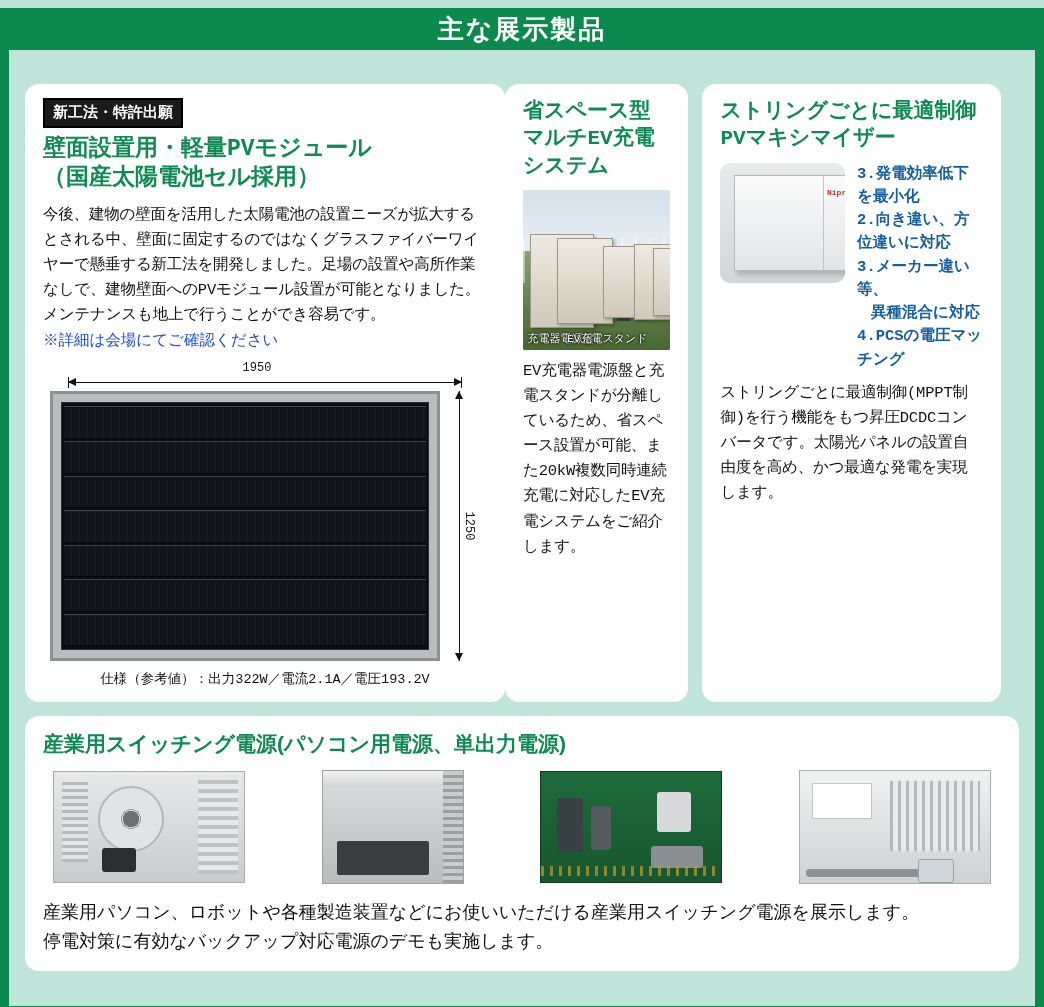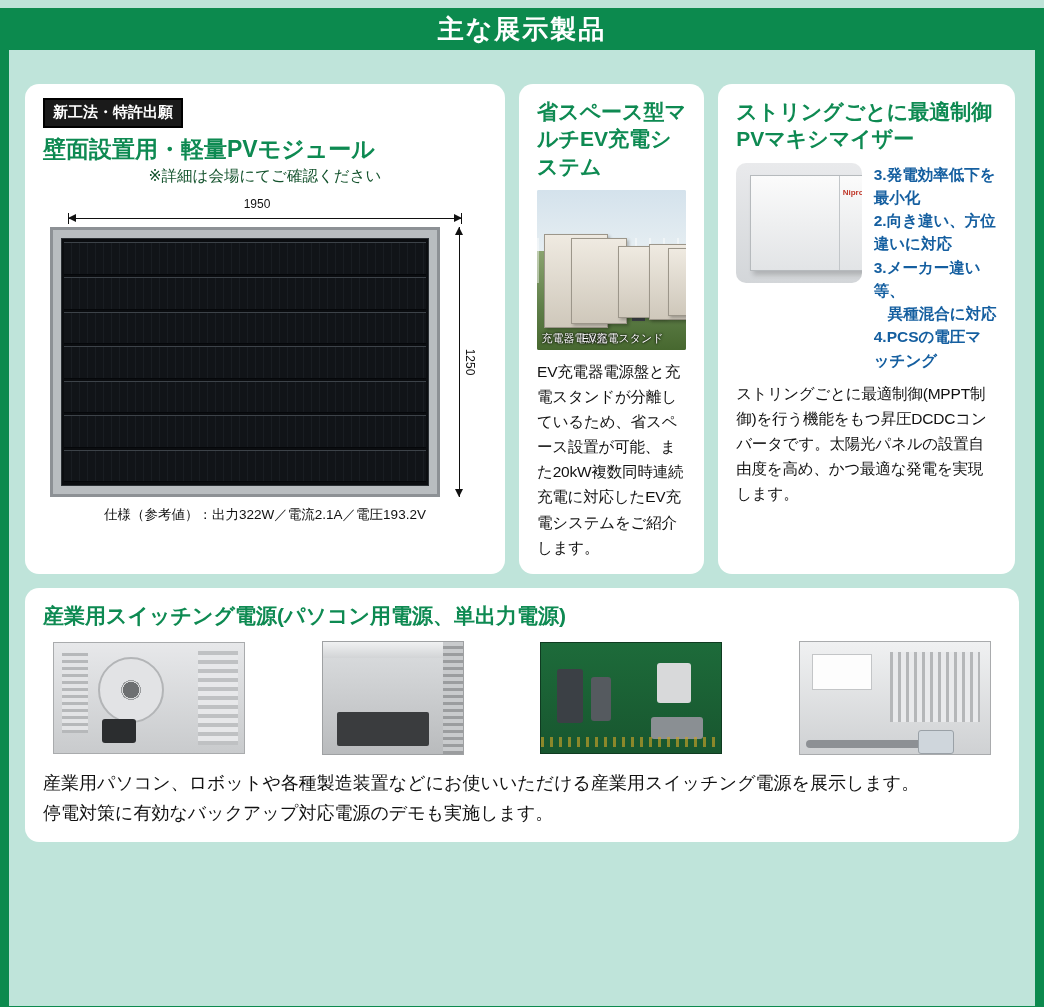--- a/index.html
+++ b/index.html
@@ -23,42 +23,42 @@
     height:42px;
     background:#0c8a4e;
     display:flex;align-items:center;justify-content:center;
     margin:8px -9px;
   }
   .header h1{
     margin:0;color:#fff;font-size:26px;font-weight:bold;
     letter-spacing:2px;
   }
   
-  .row{display:flex;gap:14px;padding:26px 16px 0 16px;box-sizing:border-box;}
+  .row{display:flex;padding:26px 16px 0 16px;box-sizing:border-box;font-family:Liberation Mono, monospace;}
   .card{
     background:#ffffff;border-radius:14px;box-sizing:border-box;
     padding:14px 18px 14px 18px;
   }
   .col-left{width:480px;}
   .col-right{width:496px;display:flex;flex-direction:row;gap:14px;}
   
   .badge{
     display:inline-block;background:#1a1a1a;color:#fff;
     font-size:15px;font-weight:bold;padding:3px 8px 4px 8px;
     border:2px solid #000;
   }
   .t-green{
     color:#0e8a52;font-weight:bold;font-size:23px;line-height:1.28;
     margin:7px 0 0 0;
   }
   .body-text{
     font-size:15.5px;line-height:1.62;color:#111;margin:9px 0 0 0;
     letter-spacing:-0.2px;
   }
-  .note{font-size:15.5px;color:#14532d;margin:2px 0 0 0;text-align:center;}
+  .note{font-size:15.5px;color:#1d4ed8;margin:2px 0 0 0;}
   
   .panel-wrap{position:relative;margin:10px auto 0 auto;width:430px;}
   .dim-top{
     text-align:center;font-size:12px;color:#111;margin-bottom:2px;
     position:relative;left:-8px;
   }
   .arrow-h{
     position:relative;height:10px;margin:0 18px 4px 18px;
   }
   .arrow-h:before{
@@ -189,21 +189,23 @@
   <div class="header">
     <h1>主な展示製品</h1>
   </div>
 
   <div class="row">
 
     <div class="card col-left">
       <div class="badge">新工法・特許出願</div>
       <p class="t-green">
         <span>壁面設置用・軽量PVモジュール</span><br>
+        <span>（国産太陽電池セル採用）</span>
       </p>
+      <p class="body-text">今後、建物の壁面を活用した太陽電池の設置ニーズが拡大するとされる中、壁面に固定するのではなくグラスファイバーワイヤーで懸垂する新工法を開発しました。足場の設置や高所作業なしで、建物壁面へのPVモジュール設置が可能となりました。メンテナンスも地上で行うことができ容易です。</p>
       <p class="note">※詳細は会場にてご確認ください</p>
 
       
       <div class="panel-wrap">
         <div class="dim-top">1950</div>
         <div class="arrow-h">
           <span class="cap l"></span>
             <span class="cap r"></span>
           <span class="tip l"></span>
             <span class="tip r"></span>

